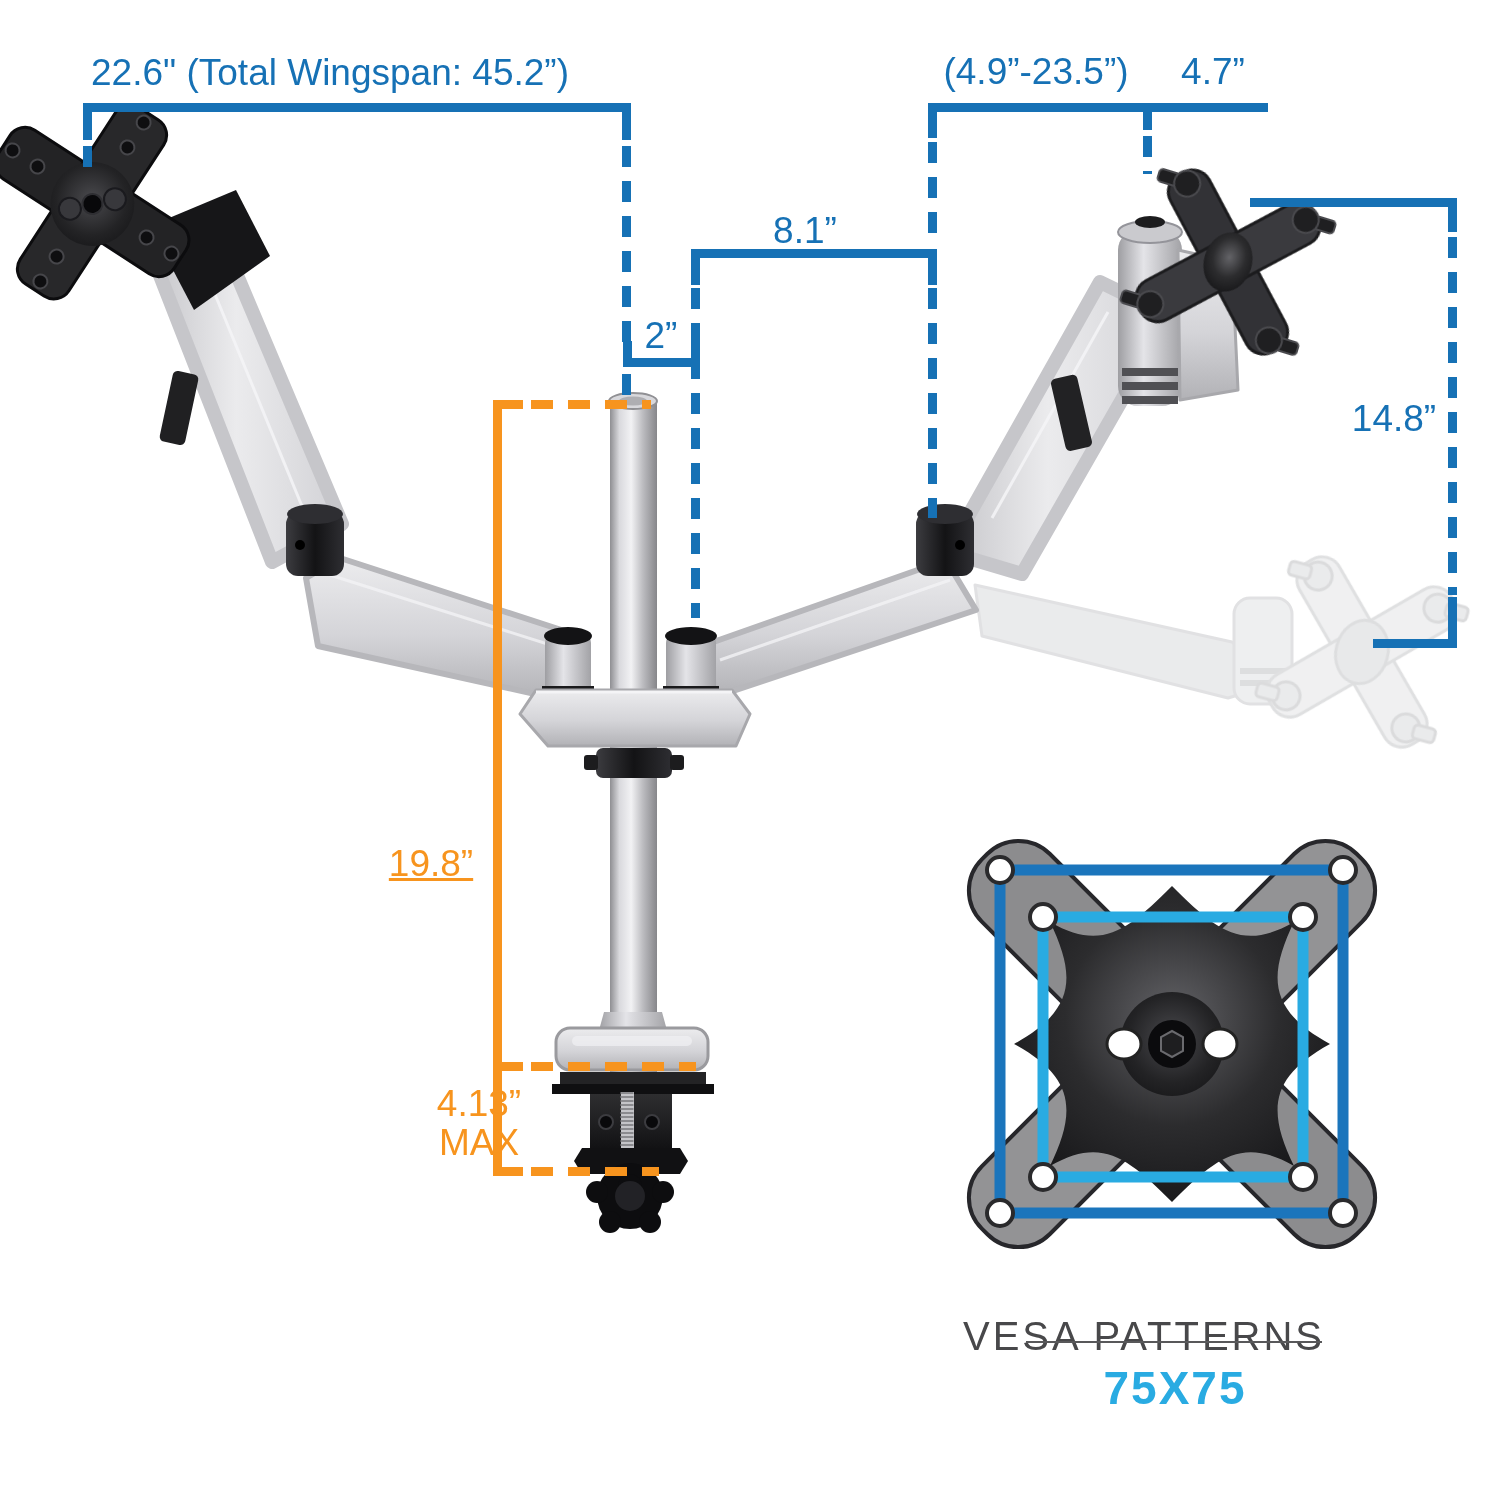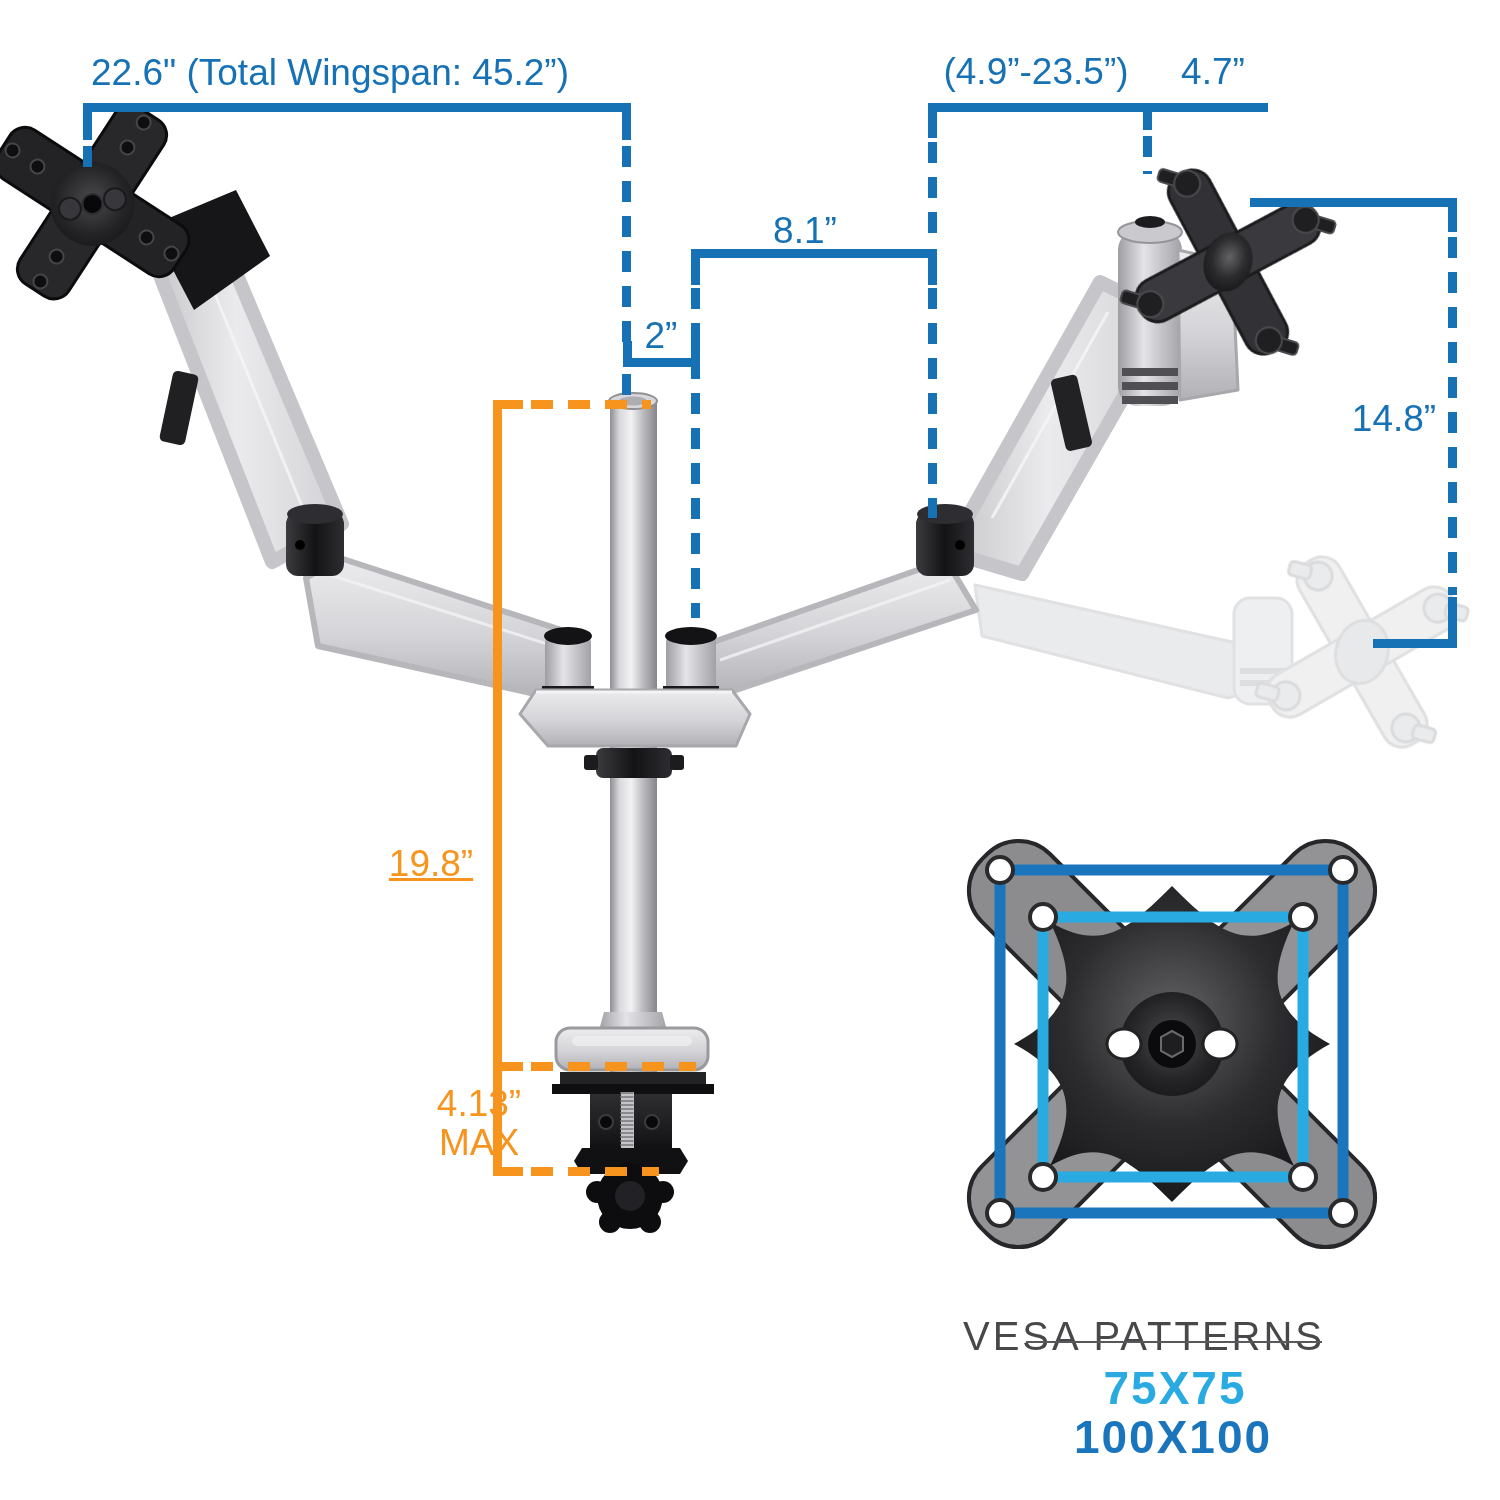--- a/index.html
+++ b/index.html
@@ -303,15 +303,14 @@
     <div class="lbl" style="left:1394px;top:419px;">14.8”</div>
     <div class="lbl orange" style="left:431px;top:864px;text-decoration:underline;">19.8”</div>
     <div class="lbl orange two-line" style="left:431px;top:1124px;margin-left:48px;">
       <div>4.13”</div>
       <div>MAX</div>
     </div>
 
     <div id="vesa-title" style="left:1144px;top:1316px;margin-top:20px;">VESA PATTERNS</div>
     <div id="vesa-underline" style="left:1026px;top:1341px;"></div>
     <div id="vesa-75" class="vesa-pattern" style="left:1175px;top:1388px;">75X75</div>
-    <div id="vesa-100" class="vesa-pattern" style="left:1173px;top:1437px;">100X100</div>
   </div>
 </div>
 
 </body></html>

